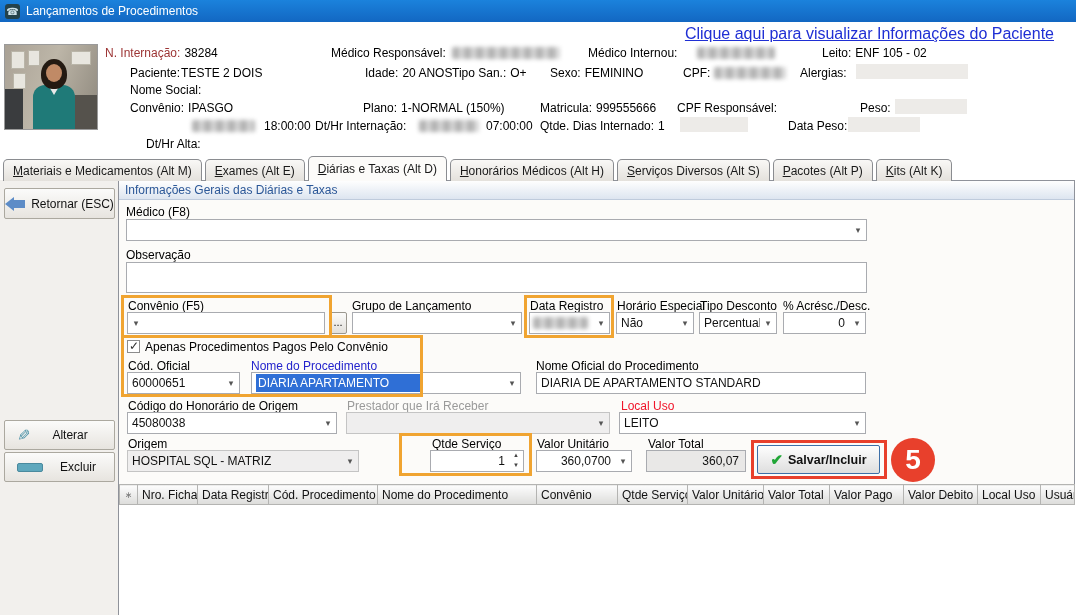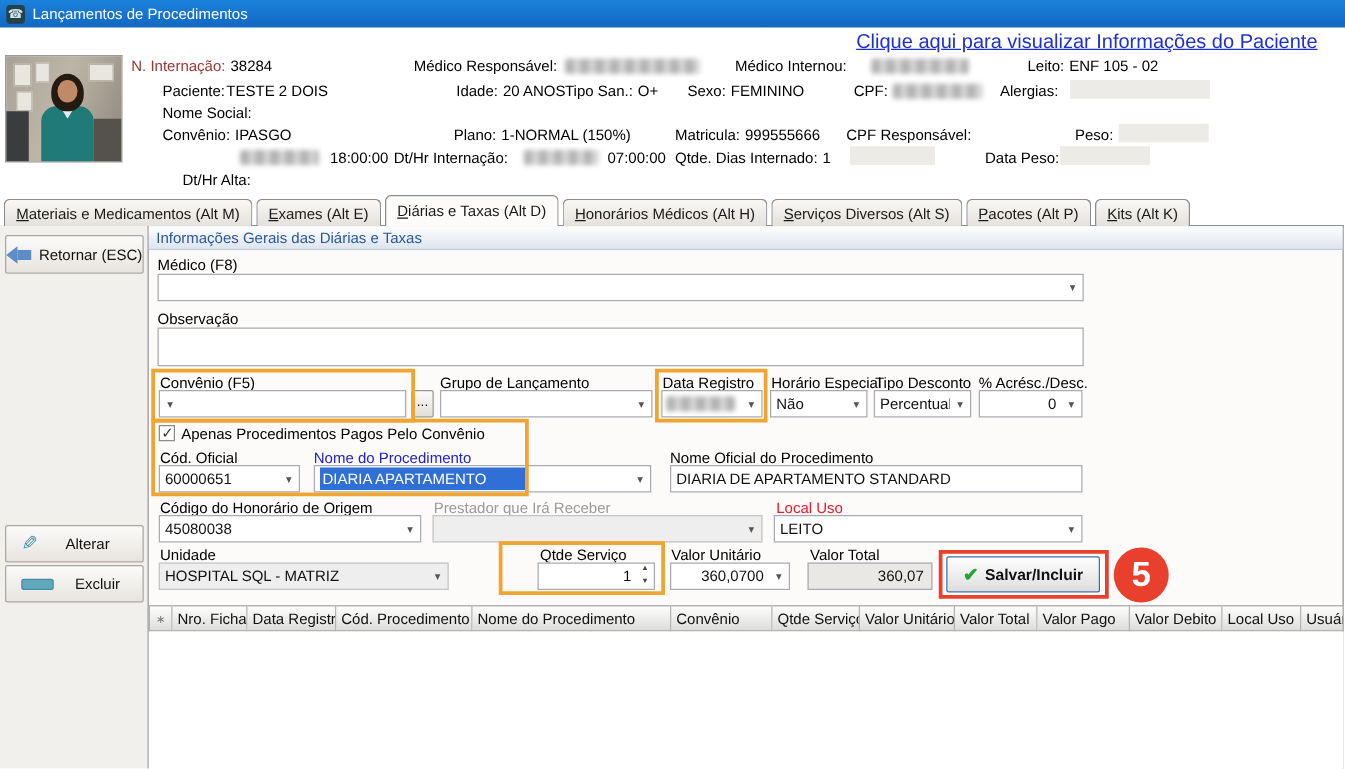--- a/index.html
+++ b/index.html
@@ -335,21 +335,21 @@
     <span class="combo-text"></span>
     <span class="combo-arrow"></span>
   </div>
 
   <div class="flabel redl" style="left:621px;top:399px;">Local Uso</div>
   <div class="combo" style="left:619px;top:412px;width:247px;">
     <span class="combo-text">LEITO</span>
     <span class="combo-arrow"></span>
   </div>
 
-  <div class="flabel" style="left:128px;top:437px;">Unidade</div>
+  <div class="flabel" style="left:128px;top:437px;">Origem</div>
   <div class="combo disabled2" style="left:127px;top:450px;width:232px;">
     <span class="combo-text">HOSPITAL SQL - MATRIZ</span>
     <span class="combo-arrow"></span>
   </div>
 
   <div class="flabel" style="left:432px;top:437px;">Qtde Serviço</div>
   <div class="spinner" style="left:430px;top:450px;width:94px;">
     <span class="combo-text">1</span>
     <span class="spin-btns">
         <span>▲</span>

